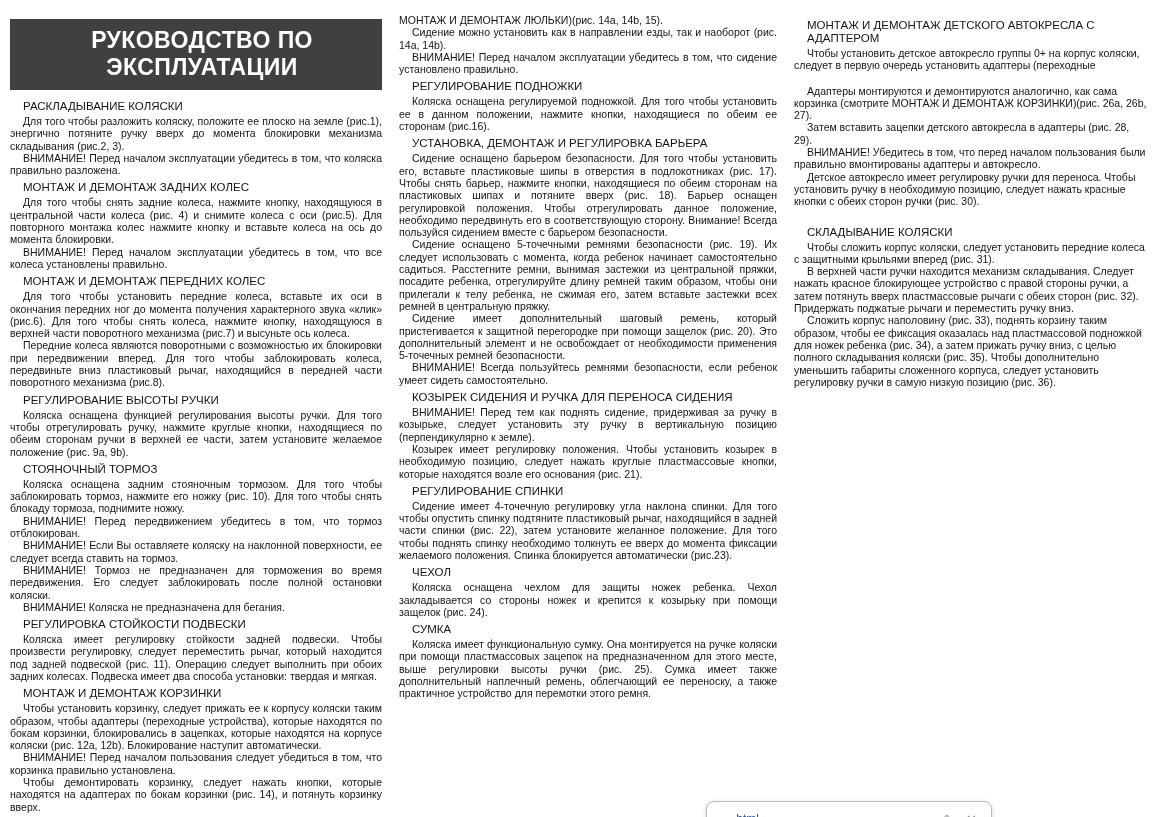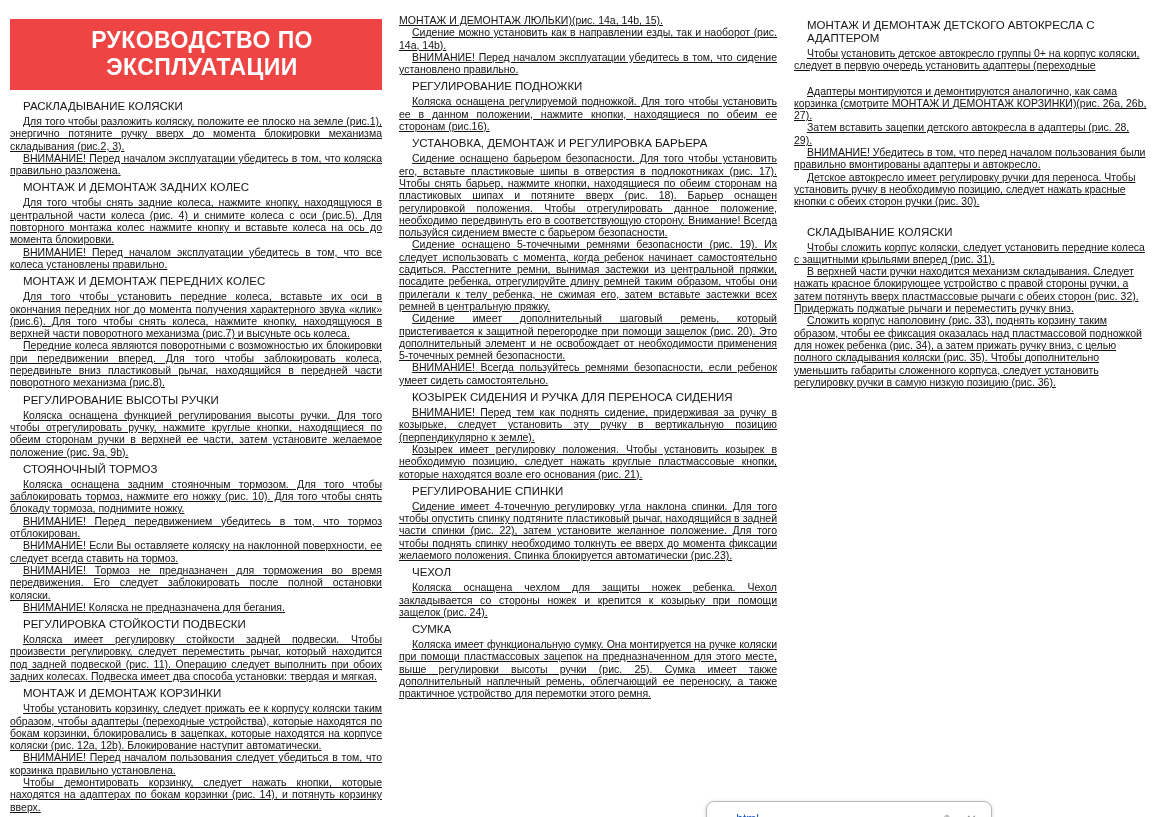--- a/index.html
+++ b/index.html
@@ -38,21 +38,20 @@
     line-height: 13px;
     padding-left: 13px;
     margin: 5px 0 2px 0;
   }
   .para {
     font-size: 10.5px;
     line-height: 12.3px;
     margin: 0;
     text-indent: 13px;
     text-align: justify;
-    text-decoration: underline;
   }
   .para.no-indent { text-indent: 0; }
   .col-2 .para { text-align: left; }
   .spacer { height: 13px; }
 
   .popup {
     position: absolute;
     left: 706px;
     top: 801px;
     width: 286px;
@@ -83,21 +82,21 @@
     font-size: 13px;
     line-height: 13px;
     cursor: pointer;
   }
 </style>
 </head>
 <body>
 
 <div class="page">
   <div class="col col-0">
-    <div class="banner" style="background: #ef4444; color: rgb(255, 255, 255); padding-left: 12px;">РУКОВОДСТВО ПО ЭКСПЛУАТАЦИИ</div>
+    <div class="banner" style="background: #404040; color: rgb(255, 255, 255); padding-left: 12px;">РУКОВОДСТВО ПО ЭКСПЛУАТАЦИИ</div>
     <div>
         <div class="heading">РАСКЛАДЫВАНИЕ КОЛЯСКИ</div>
         <p class="para">Для того чтобы разложить коляску, положите ее плоско на земле (рис.1), энергично потяните ручку вверх до момента блокировки механизма складывания (рис.2, 3).</p>
         <p class="para">ВНИМАНИЕ! Перед началом эксплуатации убедитесь в том, что коляска правильно разложена.</p>
         <div class="heading">МОНТАЖ И ДЕМОНТАЖ ЗАДНИХ КОЛЕС</div>
         <p class="para">Для того чтобы снять задние колеса, нажмите кнопку, находящуюся в центральной части колеса (рис. 4) и снимите колеса с оси (рис.5). Для повторного монтажа колес нажмите кнопку и вставьте колеса на ось до момента блокировки.</p>
         <p class="para">ВНИМАНИЕ! Перед началом эксплуатации убедитесь в том, что все колеса установлены правильно.</p>
         <div class="heading">МОНТАЖ И ДЕМОНТАЖ ПЕРЕДНИХ КОЛЕС</div>
         <p class="para">Для того чтобы установить передние колеса, вставьте их оси в окончания передних ног до момента получения характерного звука «клик» (рис.6). Для того чтобы снять колеса, нажмите кнопку, находящуюся в верхней части поворотного механизма (рис.7) и высуньте ось колеса.</p>
         <p class="para">Передние колеса являются поворотными с возможностью их блокировки при передвижении вперед. Для того чтобы заблокировать колеса, передвиньте вниз пластиковый рычаг, находящийся в передней части поворотного механизма (рис.8).</p>

